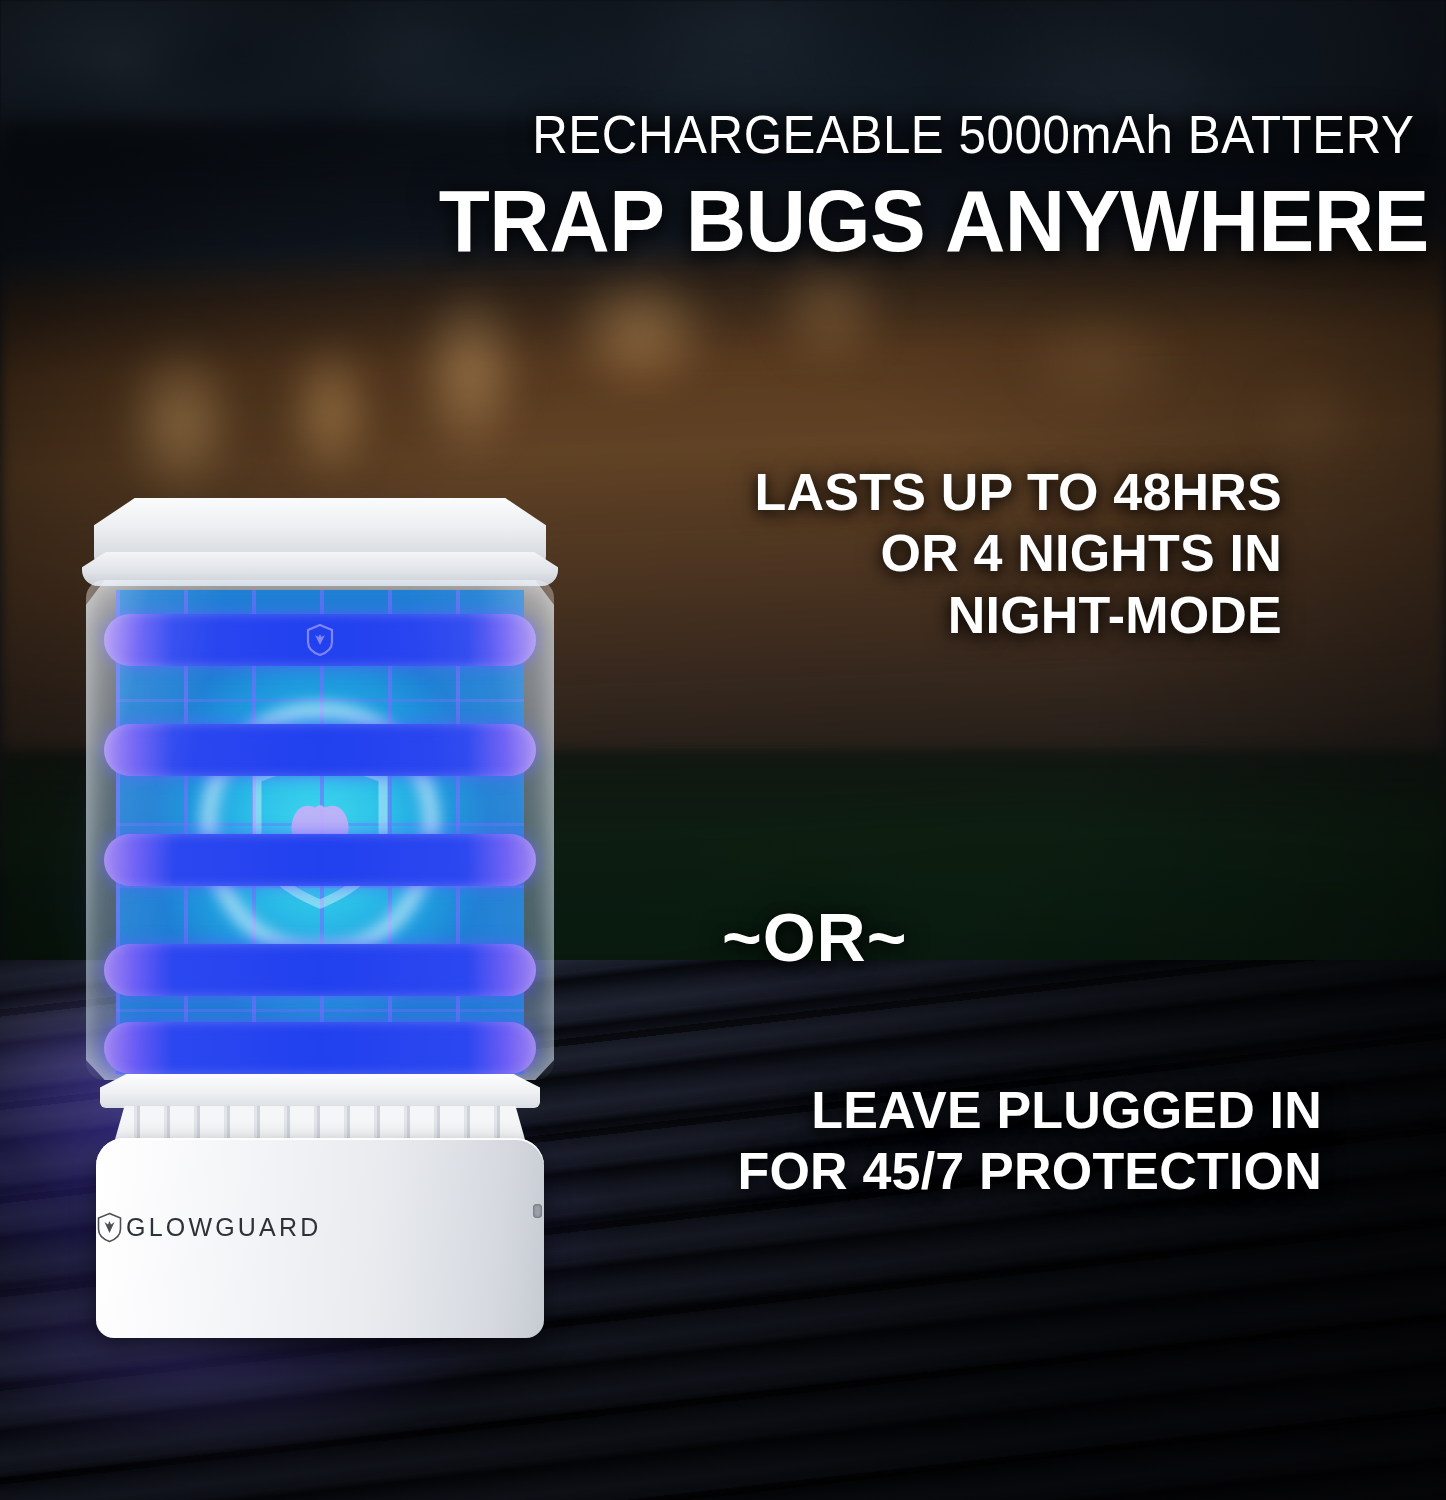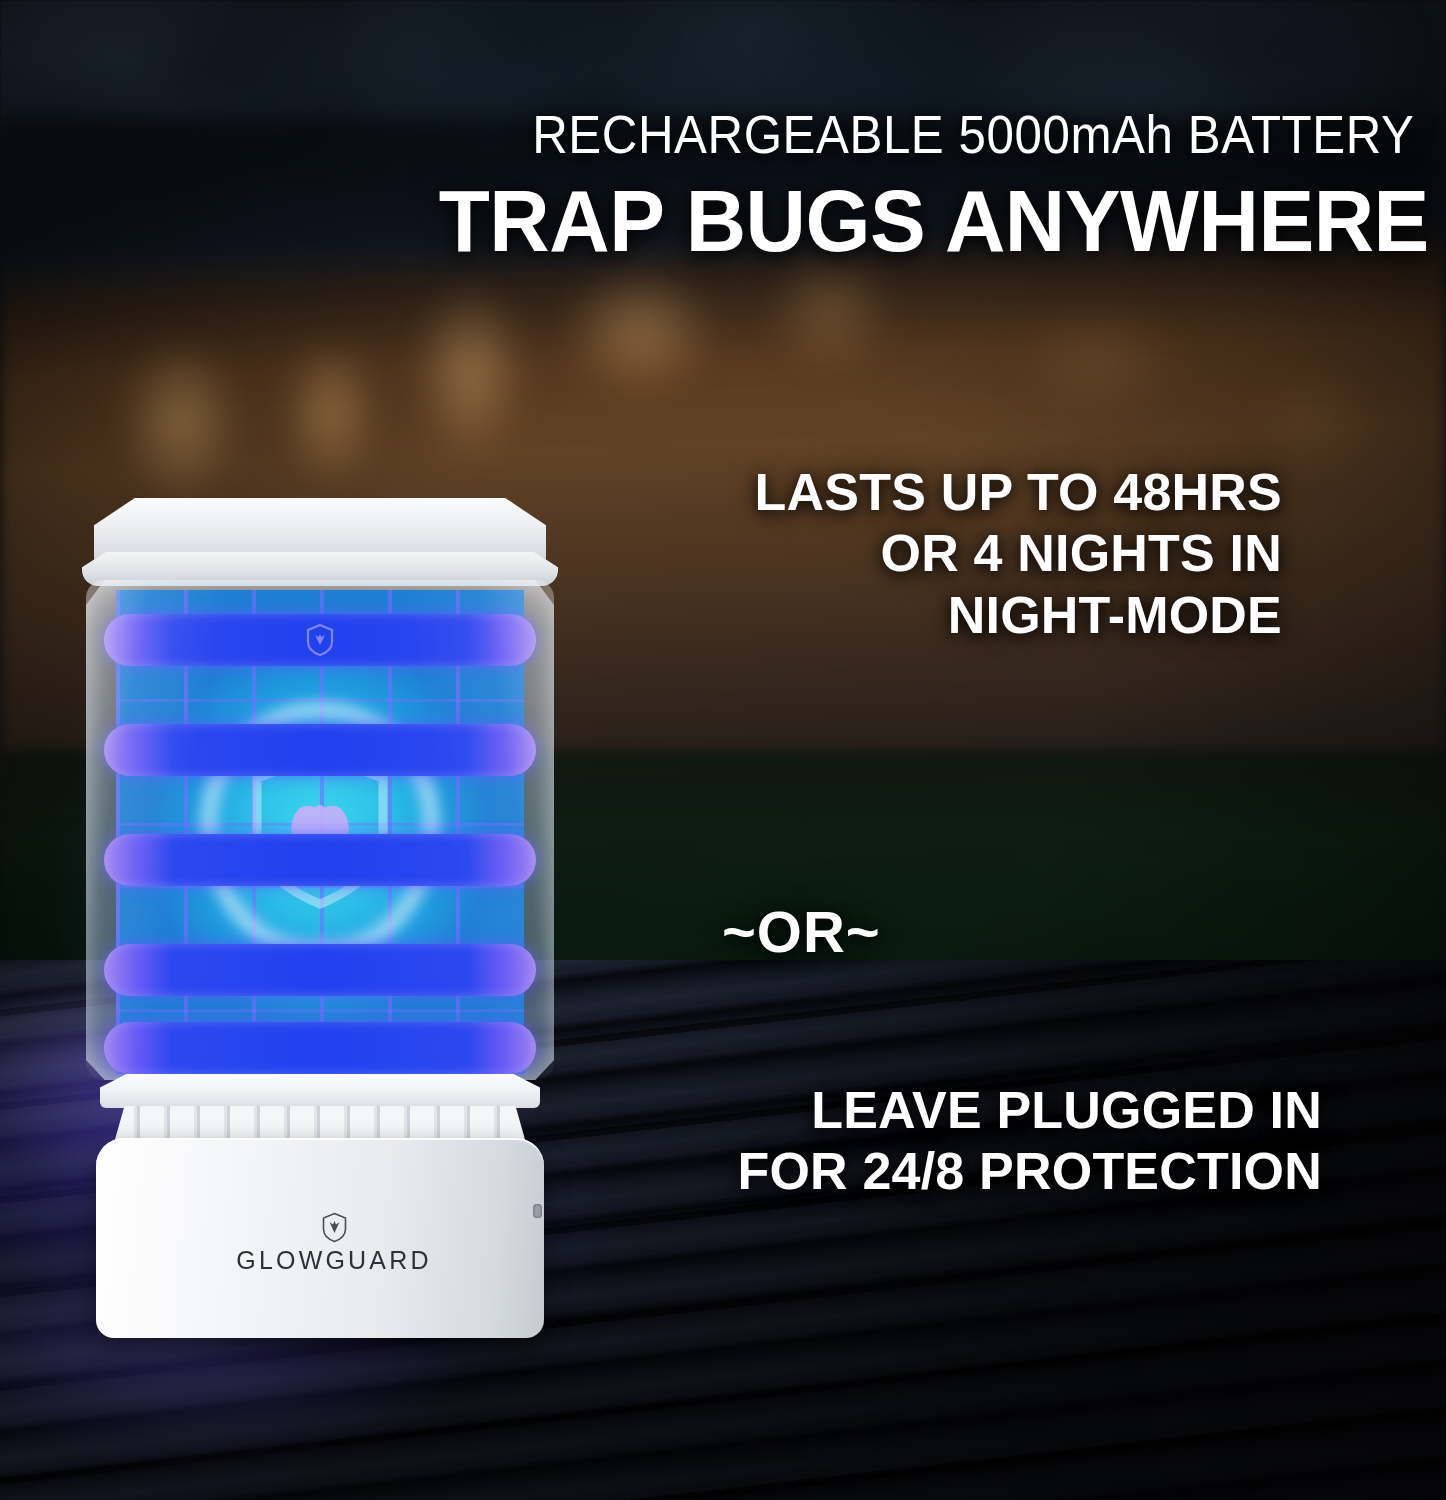--- a/index.html
+++ b/index.html
@@ -238,21 +238,21 @@
     filter:blur(9px);
   }
   .base-port{
     position:absolute;right:28px;top:706px;width:9px;height:14px;border-radius:4px;
     background:#9aa0a8;box-shadow:inset 0 0 3px rgba(0,0,0,.5);
   }
 
   
   .brand{
     position:absolute;left:0;top:714px;width:476px;
-    display:flex;flex-direction:column;align-items:center;gap:3px;
+    display:flex;align-items:center;gap:3px;
     margin-left:18px;
   }
   .brand-shield{width:27px;height:31px;opacity:.85;}
   .brand-shield svg{width:100%;height:100%;display:block;}
   .brand-name{
     font-size:25px;letter-spacing:3.2px;color:#2e3237;font-weight:400;
     font-family:"Liberation Sans",sans-serif;
   }
 
   
@@ -275,21 +275,21 @@
   .feat{
     position:absolute;left:722px;width:560px;
     color:#ffffff;font-weight:700;
     font-size:52px;line-height:1.18;letter-spacing:.2px;
     text-shadow:0 3px 14px rgba(0,0,0,.85),0 0 26px rgba(0,0,0,.5);
     text-align:right;
   }
   #feat-top{top:462px;}
   #feat-or{
     position:absolute;left:722px;top:898px;
-    color:#ffffff;font-weight:700;font-size:58px;letter-spacing:1px;
+    color:#ffffff;font-weight:700;font-size:68px;letter-spacing:1px;
     text-shadow:0 3px 14px rgba(0,0,0,.85),0 0 26px rgba(0,0,0,.5);
   }
   #feat-bot{top:1080px;width:600px;}
 </style>
 </head>
 <body>
 
 <div id="stage">
 
   <div class="bg-layer bg-sky"></div>
@@ -307,21 +307,21 @@
 
   <div class="hl-wrap">
     <div class="eyebrow">RECHARGEABLE 5000mAh BATTERY</div>
     <div class="headline">TRAP BUGS ANYWHERE</div>
   </div>
 
   <div class="feat" id="feat-top">LASTS UP TO 48HRS OR 4 NIGHTS IN NIGHT-MODE</div>
 
   <div id="feat-or">~OR~</div>
 
-  <div class="feat" id="feat-bot">LEAVE PLUGGED IN FOR 24/8 PROTECTION</div>
+  <div class="feat" id="feat-bot">LEAVE PLUGGED IN FOR 45/7 PROTECTION</div>
 
   <div id="product">
 
     <div class="prod-glow"></div>
 
     <div class="cap"></div>
     <div class="cap-lip"></div>
 
     <div class="chamber">
       <div class="chamber-inner"></div>

